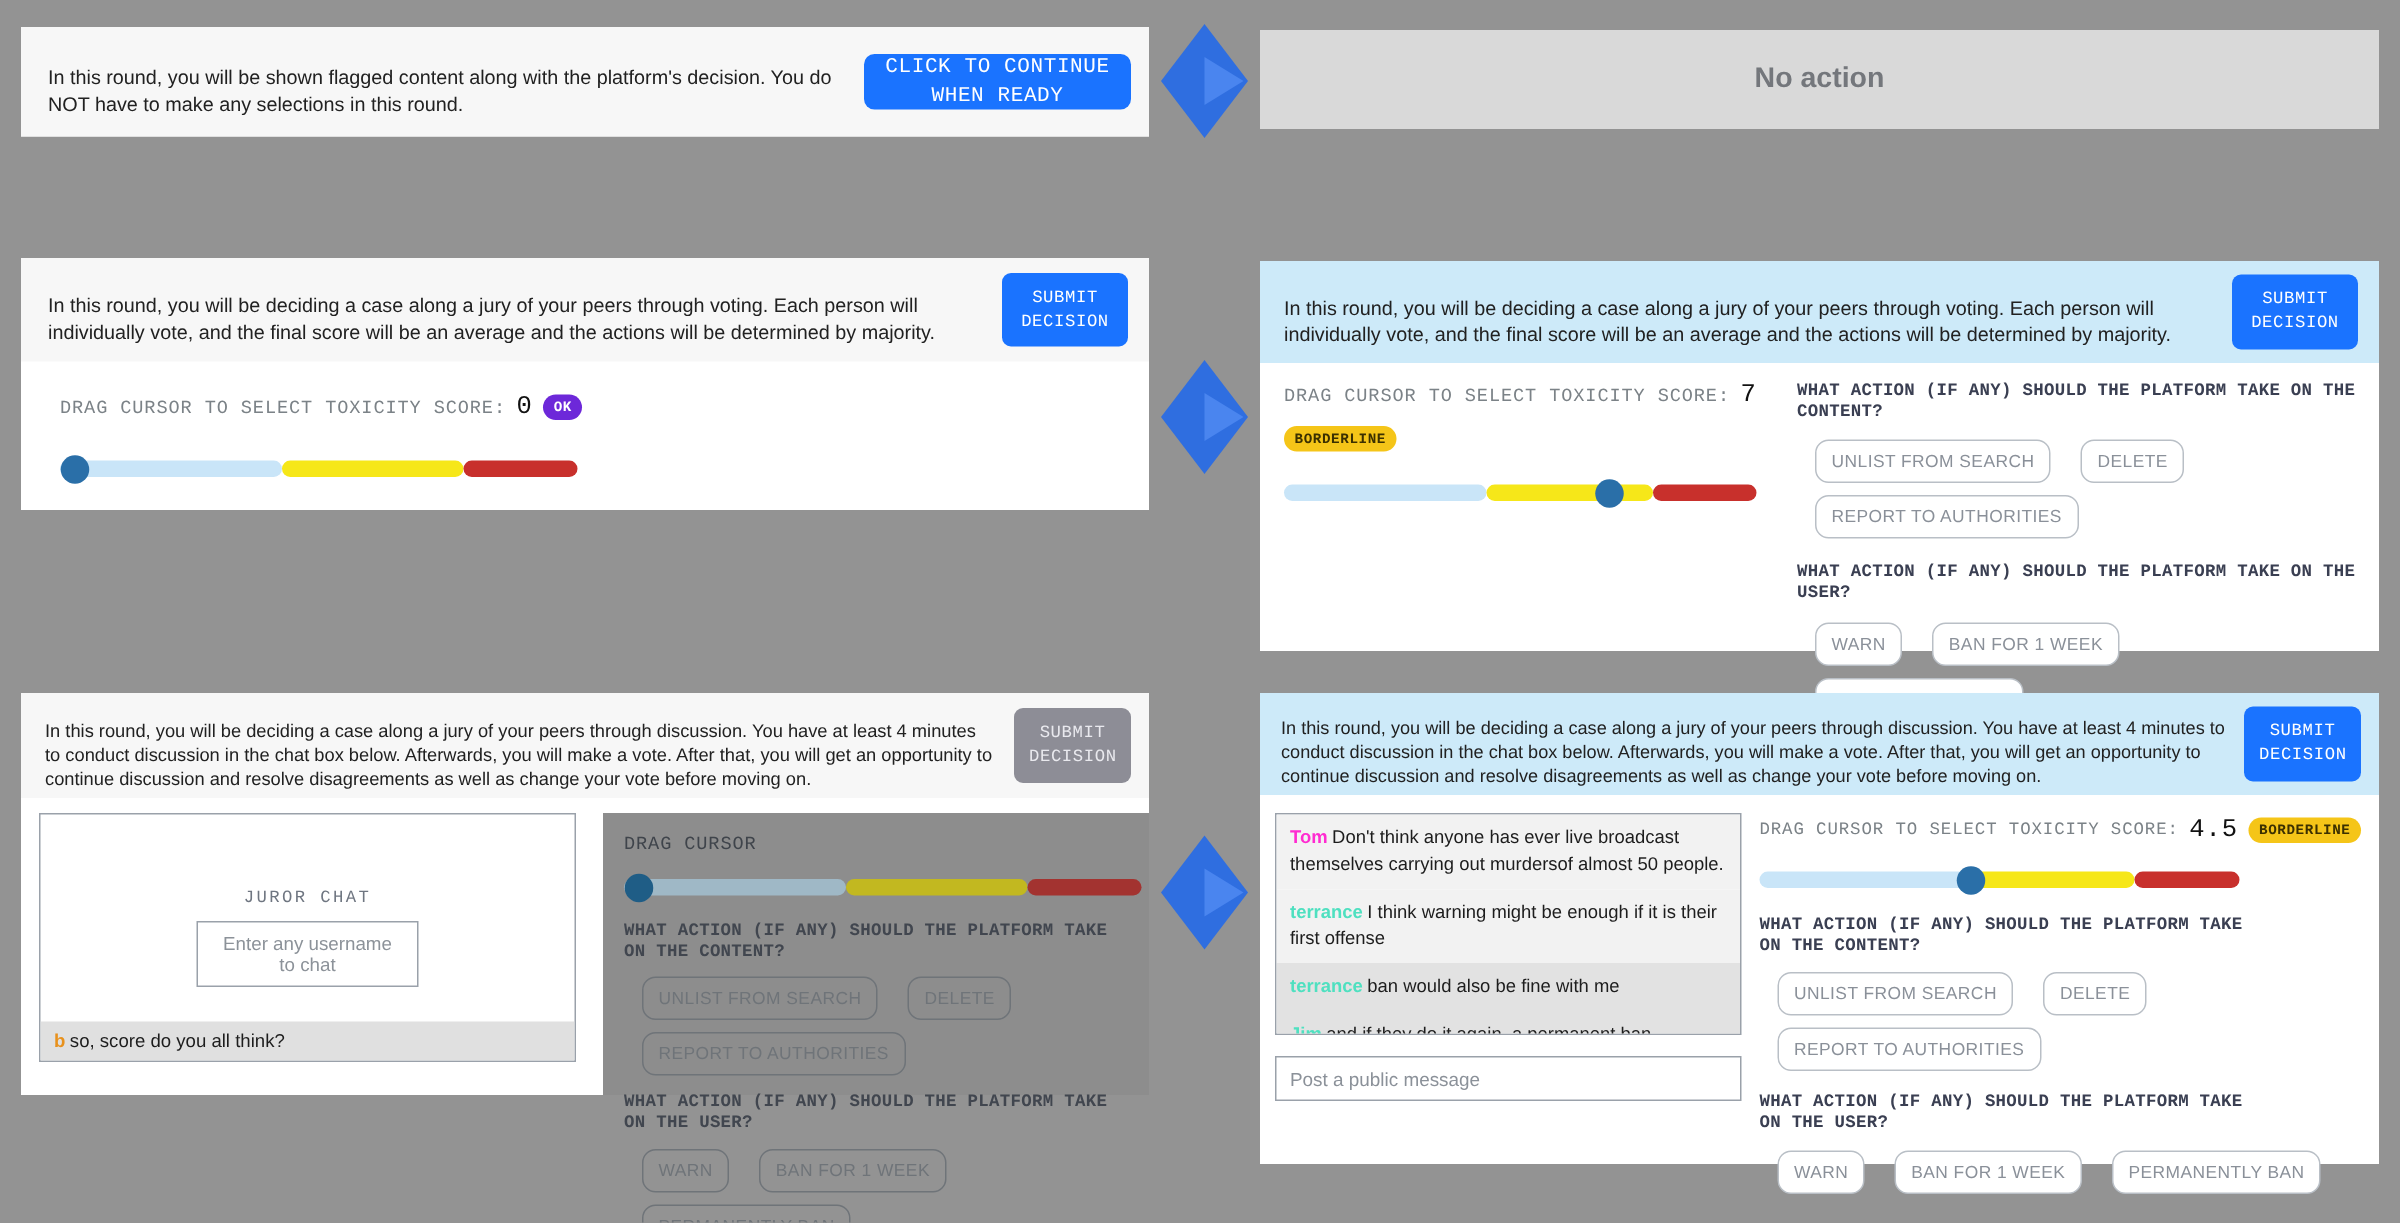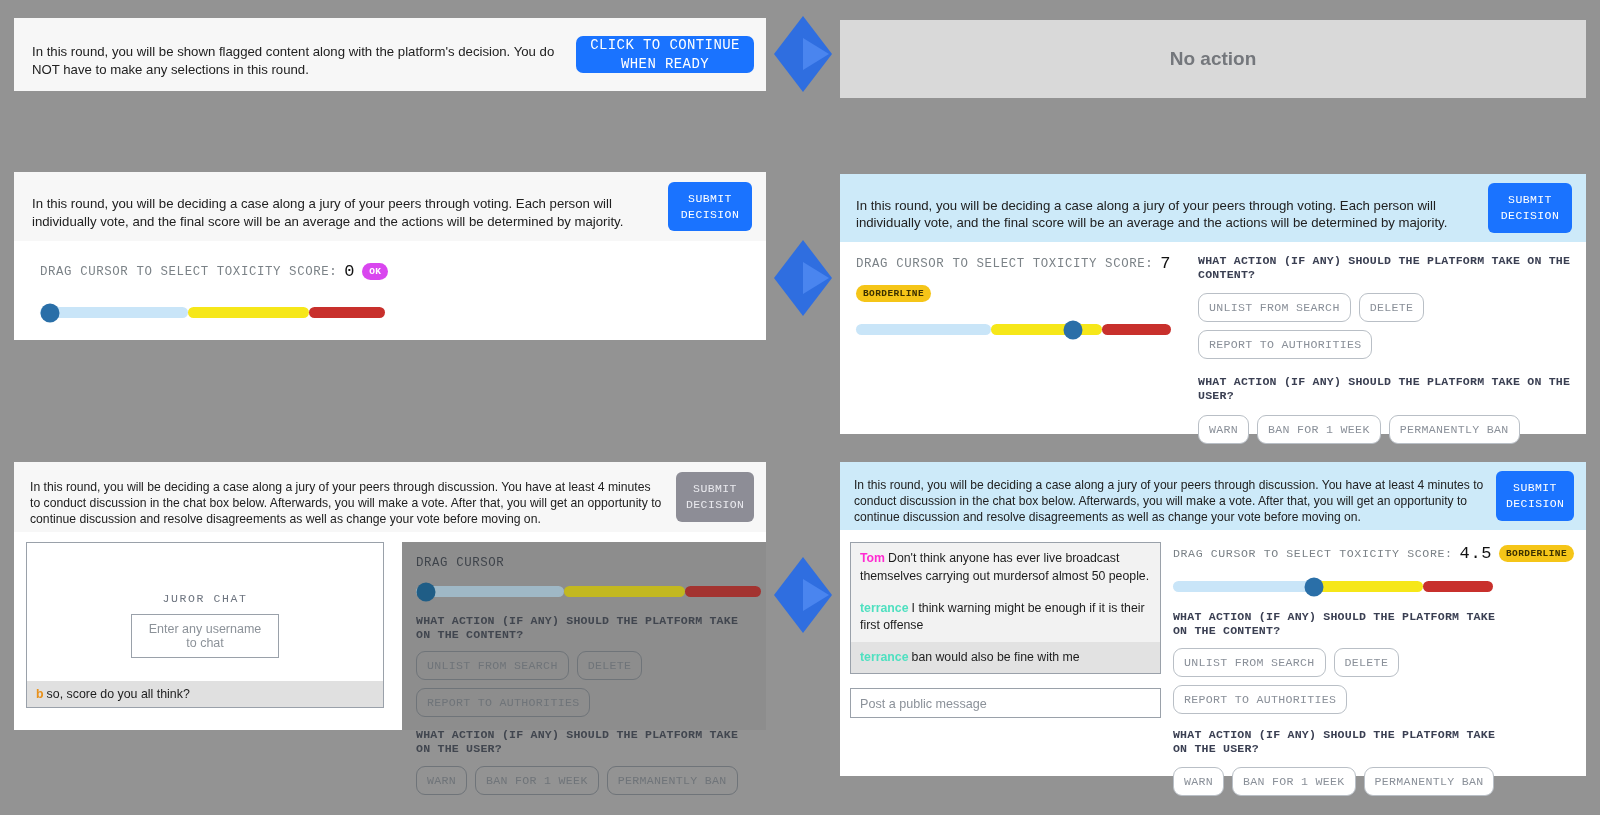--- a/index.html
+++ b/index.html
@@ -46,21 +46,21 @@
     font-family:"Liberation Mono", monospace;
     color:#7b8287;font-size:12.4px;letter-spacing:.6px;
     display:flex;align-items:center;gap:7px;white-space:nowrap;
   }
   .score-val{color:#111;font-size:17px;font-family:"Liberation Mono", monospace;}
   .badge{
     font-family:"Liberation Mono", monospace;
     font-weight:bold;font-size:9.5px;letter-spacing:.4px;
     border-radius:9px;padding:3px 7px;display:inline-block;
   }
-  .badge.ok{background:#d946ef;color:#fff;}
+  .badge.ok{background:#6d28d9;color:#fff;}
   .badge.borderline{background:#f5c518;color:#3b3000;}
 
   
   .slider{position:relative;height:11px;}
   .seg{position:absolute;top:0;height:11px;border-radius:6px;}
   .seg.blue{background:#c9e5f8;}
   .seg.yellow{background:#f6e719;}
   .seg.red{background:#c8302c;}
   .knob{
     position:absolute;top:50%;width:19px;height:19px;border-radius:50%;
@@ -72,24 +72,24 @@
   .slider.dim .knob{background:#1f5d86;}
 
   
   .q{
     font-family:"Liberation Mono", monospace;
     color:#3a3f52;font-size:11.6px;font-weight:bold;letter-spacing:.2px;
     line-height:1.22;
   }
   .opts{display:flex;flex-wrap:wrap;gap:8px;}
   .opt{
-    font-family:Liberation Mono, monospace;
+    font-family:Liberation Sans, sans-serif;
     font-size:11.6px;color:#8a9099;letter-spacing:.3px;
     background:#fff;border:1px solid #b9bfc6;border-radius:9px;
-    padding:7px 10px;cursor:pointer;white-space:nowrap;
+    padding:7px 10px;cursor:pointer;white-space:nowrap;margin-left:12px;
   }
   .dimpanel .opt{background:transparent;border-color:#6f7479;color:#6f7479;}
   .dimpanel .q{color:#41464f;}
 
   
   .chatbox{
     box-sizing:border-box;background:#fff;border:1px solid #9aa1aa;
     position:relative;overflow:hidden;
   }
   .chat-empty{
@@ -144,21 +144,21 @@
     <div class="hdr-text">In this round, you will be shown flagged content along with the platform's decision. You do NOT have to make any selections in this round.</div>
     <button class="btn-primary" style="width:178px;">CLICK TO CONTINUE WHEN READY</button>
   </div>
 </div>
 
 <svg class="arrow" style="left:772px;top:14px;" width="62" height="80" viewBox="0 0 62 80">
   <polygon points="31,2 60,40 31,78 2,40" fill="#2f6ee0"></polygon>
   <polygon points="31,24 57,40 31,56" fill="#4a85ef"></polygon>
 </svg>
 
-<div class="panel" style="left:840px;top:20px;width:746px;height:78px;background:#d9d9d9;">
+<div class="panel" style="left:840px;top:20px;width:746px;height:66px;background:#d9d9d9;">
   <div class="noaction" style="position:absolute;inset:0;">No action</div>
 </div>
 
 <div class="panel" style="left:14px;top:172px;width:752px;height:168px;">
   <div class="hdr light" style="position:absolute;left:0;top:0;right:0;height:69px;padding:8px 14px 8px 18px;">
     <div class="hdr-text">In this round, you will be deciding a case along a jury of your peers through voting. Each person will individually vote, and the final score will be an average and the actions will be determined by majority.</div>
     <button class="btn-primary sm" style="width:84px;">SUBMIT DECISION</button>
   </div>
   <div style="position:absolute;left:26px;top:90px;right:14px;">
     <div class="score-line">
@@ -270,21 +270,21 @@
 
 <div class="panel" style="left:840px;top:462px;width:746px;height:314px;">
   <div class="hdr blue" style="position:absolute;left:0;top:0;right:0;height:68px;padding:8px 12px 8px 14px;">
     <div class="hdr-text" style="font-size:12.1px;">In this round, you will be deciding a case along a jury of your peers through discussion. You have at least 4 minutes to conduct discussion in the chat box below. Afterwards, you will make a vote. After that, you will get an opportunity to continue discussion and resolve disagreements as well as change your vote before moving on.</div>
     <button class="btn-primary sm" style="width:78px;">SUBMIT DECISION</button>
   </div>
 
   <div class="round-body" style="position:absolute;left:0;top:68px;right:0;bottom:0;">
 
     <div style="width:348px;padding:12px 0 0 10px;box-sizing:border-box;">
-      <div class="chatbox" style="height:132px;">
+      <div class="chatbox" style="height:148px;">
         <div class="msgrow plain">
           <span class="uname" style="color:#ff2bd1;">Tom</span><span>Don't think anyone has ever live broadcast themselves carrying out murdersof almost 50 people.</span>
         </div>
         <div class="msgrow plain">
           <span class="uname" style="color:#4fe0c0;">terrance</span><span>I think warning might be enough if it is their first offense</span>
         </div>
         <div class="msgrow alt">
           <span class="uname" style="color:#4fe0c0;">terrance</span><span>ban would also be fine with me</span>
         </div>
         <div class="msgrow alt">

